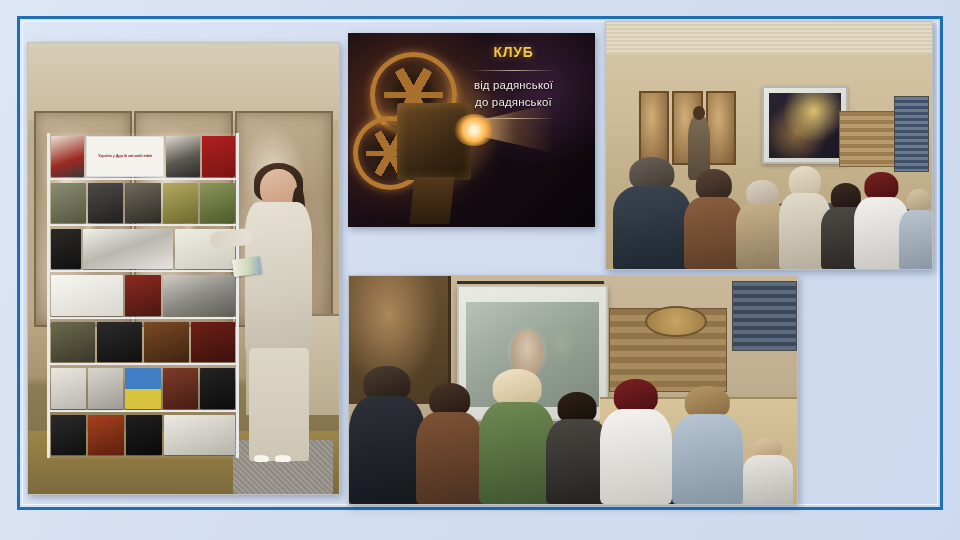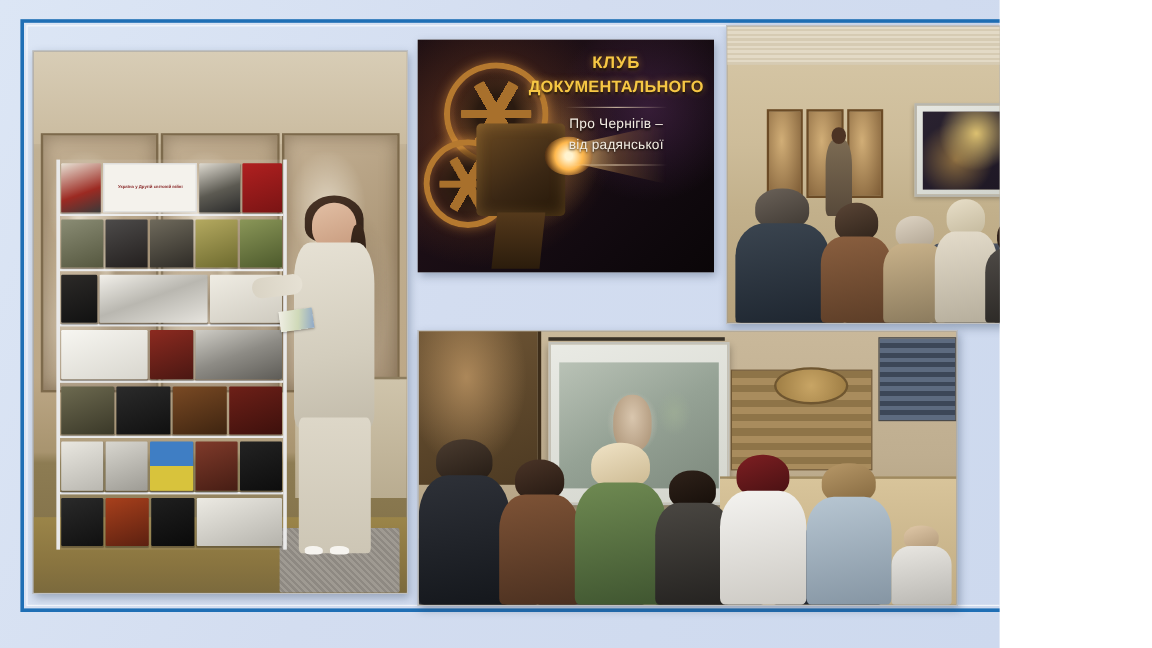--- a/index.html
+++ b/index.html
@@ -6,21 +6,21 @@
     margin: 0;
     padding: 0;
     width: 960px;
     height: 540px;
     overflow: hidden;
     font-family: "Liberation Sans", sans-serif;
   }
 
   #slide {
     position: relative;
-    width: 833px;
+    width: 960px;
     height: 540px;
     background: linear-gradient(115deg, #dce6f5 0%, #d3ddf0 45%, #cdd9ee 100%);
     overflow: hidden;
   }
 
   
   #slide-frame {
     position: absolute;
     left: 17px;
     top: 16px;
@@ -432,26 +432,25 @@
       <div class="p2-reel-b">
         <div class="p2-reel-spokes"></div>
       </div>
       <div class="p2-body"></div>
       <div class="p2-tripod"></div>
       <div class="p2-beam"></div>
       <div class="p2-lens"></div>
 
       <div class="p2-text">
         <div class="p2-title-line p2-t1">КЛУБ</div>
-        <div class="p2-title-line p2-t2">ДОКУМЕНТАЛЬНОГО</div>
 
         <div class="p2-rule"></div>
 
-        <div class="p2-sub">Про Чернігів –</div>
         <div class="p2-sub">від радянської</div>
+        <div class="p2-sub">до радянської</div>
 
         <div class="p2-rule"></div>
       </div>
     </div>
   </div>
 
   <div class="photo" id="photo-audience-top">
     <div class="scene">
       <div class="p3-wall"></div>
       <div class="p3-ceiling"></div>

